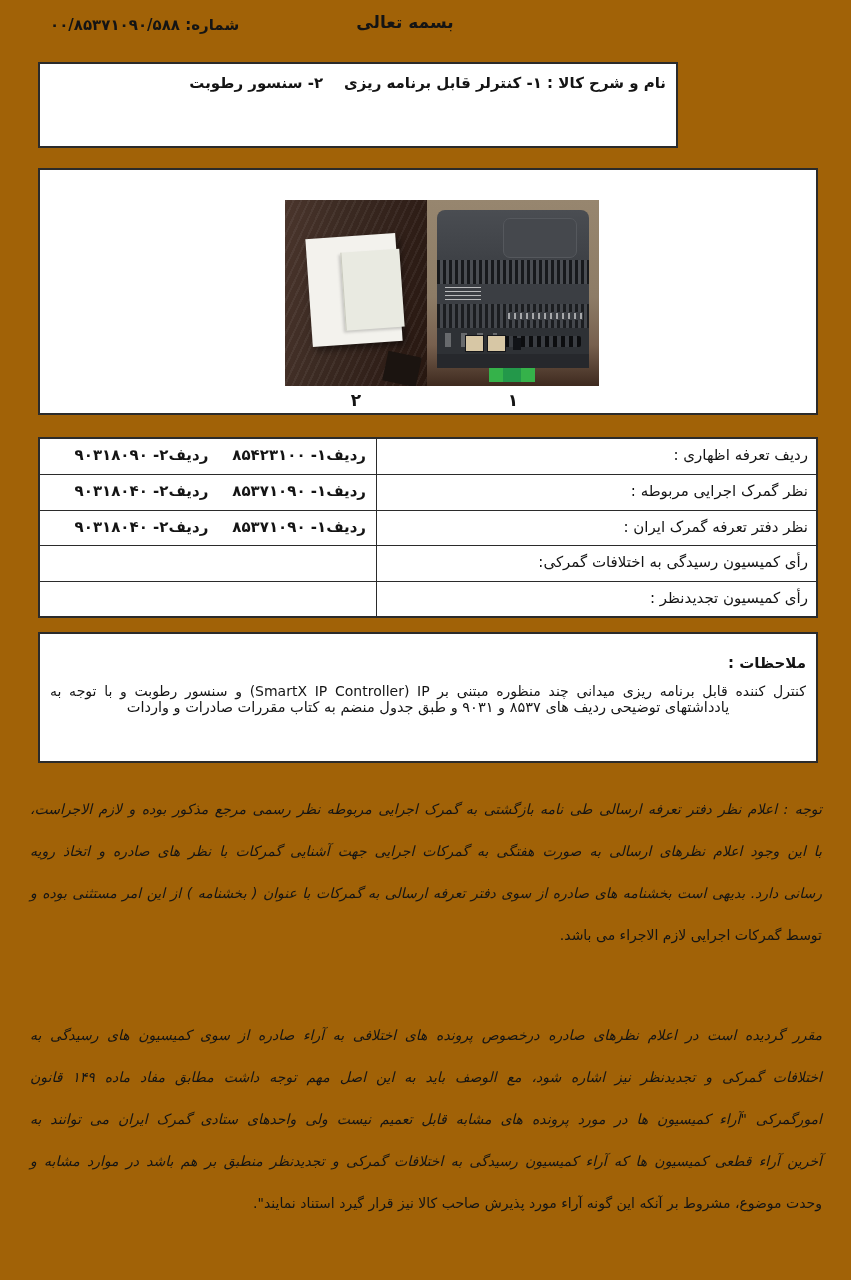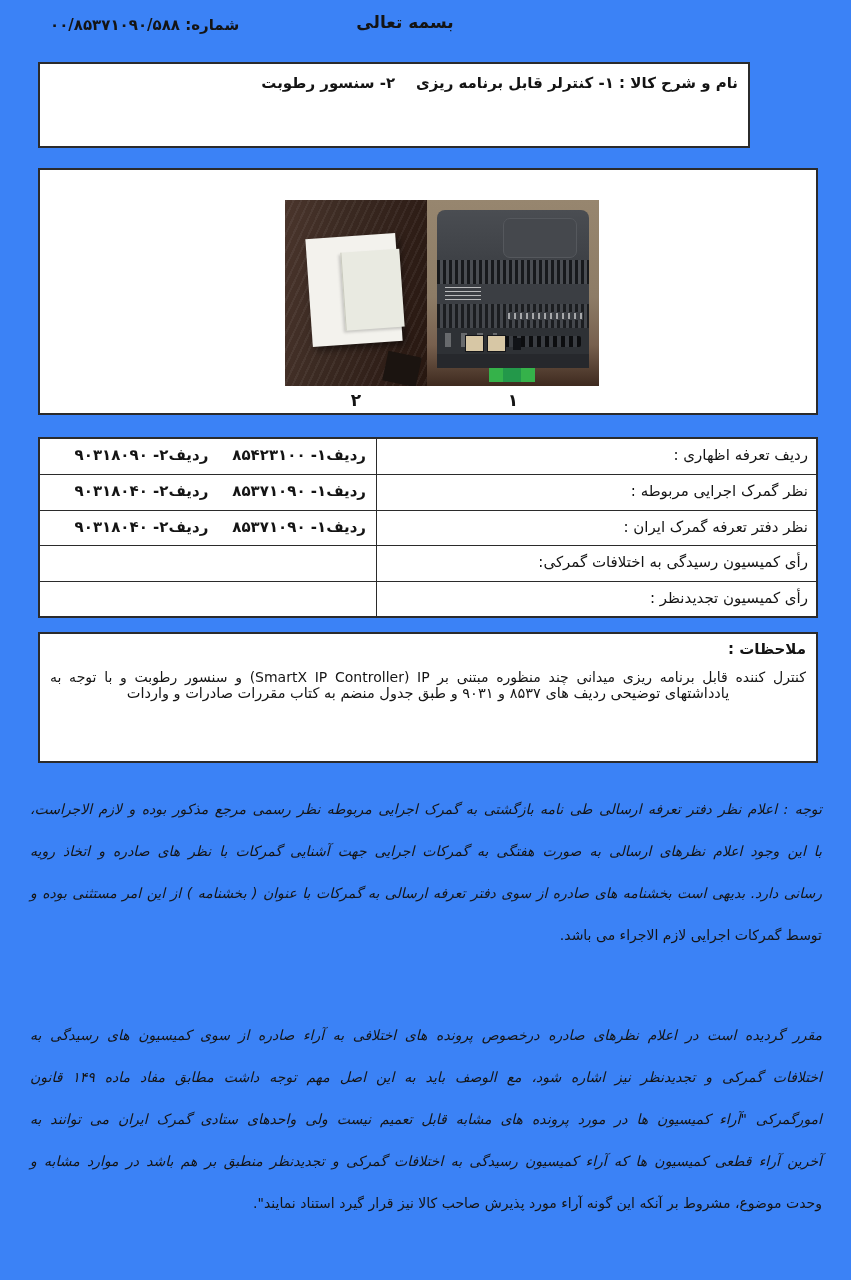--- a/index.html
+++ b/index.html
@@ -1,26 +1,26 @@
 <!DOCTYPE html>
 <html lang="fa" dir="rtl"><head>
 <meta charset="utf-8">
 <style>
   html,body{margin:0;padding:0;background:#fff;}
-  .page{position:relative;width:851px;height:1280px;background:#3b82f6;overflow:hidden;
+  .page{position:relative;width:851px;height:1280px;background:#a16207;overflow:hidden;
         direction:rtl;font-family:"DejaVu Sans",sans-serif;color:#141414;}
   .box{position:absolute;border:2px solid #2b2b2b;box-sizing:border-box;background:#fff;}
 
   
   .hdr-number{position:absolute;left:50px;top:16px;font-size:15px;font-weight:700;direction:rtl;}
   .besmele{position:absolute;left:335px;top:12px;width:140px;text-align:center;
            font-size:17px;font-weight:700;}
 
   
-  .goods{left:38px;top:62px;width:712px;height:86px;}
+  .goods{left:38px;top:62px;width:640px;height:86px;}
   .goods-text{padding:10px 10px 0 0;font-size:15px;font-weight:700;}
 
   
   .imgbox{left:38px;top:168px;width:780px;height:247px;}
   .photo{position:absolute;top:30px;height:186px;overflow:hidden;}
   .photo-sensor{left:245px;width:142px;
     background:linear-gradient(100deg,#4a352c 0%,#3b2a22 35%,#32211a 65%,#271710 100%);}
   .photo-sensor::after{content:"";position:absolute;inset:0;
     background:repeating-linear-gradient(115deg,rgba(255,255,255,.05) 0 2px,transparent 2px 7px);}
   .panel{position:absolute;left:24px;top:36px;width:90px;height:108px;background:#f3f2ed;
@@ -60,21 +60,21 @@
   
   .dtable{left:38px;top:437px;width:780px;height:181px;padding:0;}
   .trow{display:flex;height:35.4px;box-sizing:border-box;border-top:1.5px solid #2b2b2b;}
   .trow:first-child{border-top:none;}
   .tlabel{width:440px;box-sizing:border-box;border-left:1.5px solid #2b2b2b;
     padding:7px 8px 0 4px;font-size:15px;}
   .tvalue{flex:1;display:flex;justify-content:flex-start;align-items:flex-start;
     padding:7px 10px 0 0;column-gap:24px;font-size:15px;font-weight:700;}
 
   
-  .notes{left:38px;top:632px;width:780px;height:131px;padding:6px 10px 0 10px;}
+  .notes{left:38px;top:632px;width:780px;height:131px;padding:20px 10px 0 10px;}
   .notes-title{font-size:15px;font-weight:700;}
   .notes-line1{margin-top:11px;font-size:14px;text-align:justify;text-align-last:justify;}
   .notes-line2{font-size:14.5px;text-align:center;}
 
   
   .para{position:absolute;left:30px;width:792px;font-size:14px;line-height:42px;}
   .para-1{top:788px;} .para-2{top:1014px;}
   .pline.just{text-align:justify;text-align-last:justify;font-style:italic;}
   .pline.right-a{text-align:right;}
 </style>

